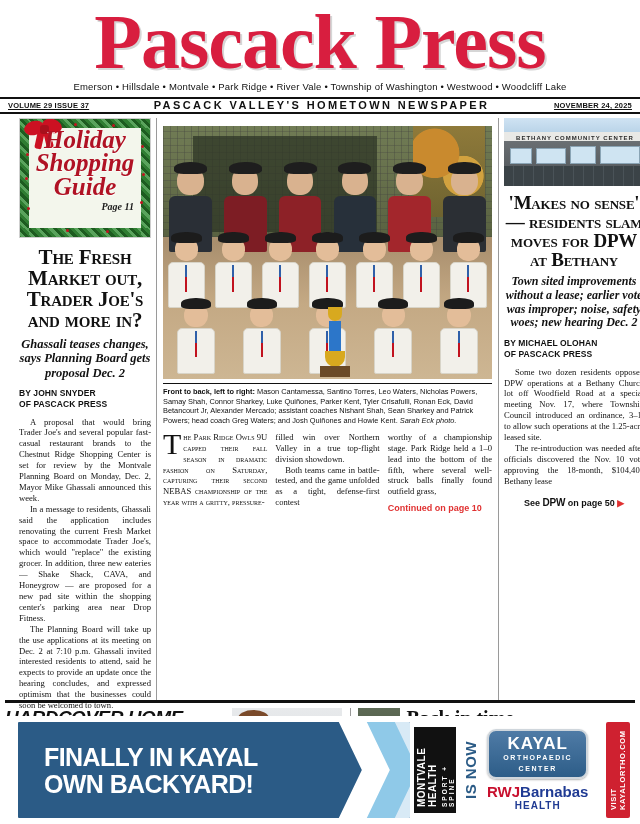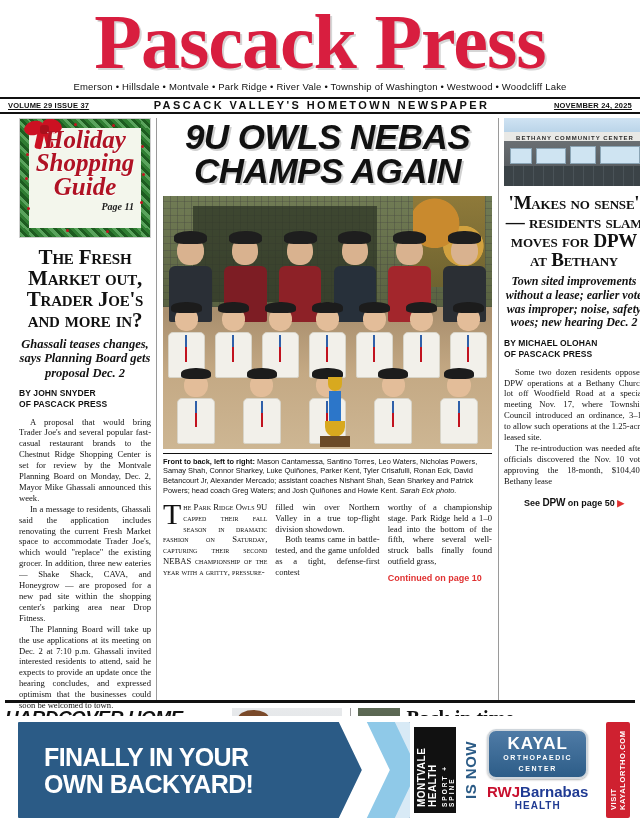--- a/index.html
+++ b/index.html
@@ -390,24 +390,20 @@
       </div>
       <div class="jump">
         <span>See</span>
         <span class="kicker">MARKET</span>
         <span>on page 6</span>
         <span class="arrow">▶</span>
       </div>
     </div>
 
     <div class="col-mid">
-      <div class="main-hl">
-        <div>9U OWLS NEBAS</div>
-        <div>CHAMPS AGAIN</div>
-      </div>
 
       <div class="teamphoto">
         <div class="tp-fence"></div>
         <div class="tp-back"></div>
         <div class="tp-tree"></div>
         <div class="tp-row" style="top:16%;">
           <div class="tp-adult">
               <div class="h"></div>
               <div class="b" style="background:#2a2f36;"></div>
             </div>
@@ -572,21 +568,21 @@
           <div class="teaser-body"><span>As Park Ridge prepares for Thanksgiving it seems fitting to revisit the life of a man whose nickname still echoes faintly through local history — "Turkey John" Blauvelt.</span><i> Kristin Beuscher reports.</i></div>
           <div class="teaser-page">PAGE 4</div>
         </div>
       </div>
     </div>
   </div>
 
   <div class="ad">
     <div class="ad-left">
       <div class="ad-head">
-        <div>FINALLY IN YOUR</div>
+        <div>FINALLY IN KAYAL</div>
         <div>OWN BACKYARD!</div>
       </div>
       <div class="ad-chevrons">
         <i class="c1"></i>
           <i class="c2"></i>
           <i class="c3"></i>
       </div>
     </div>
     <div class="ad-right">
       <div class="vert-black">MONTVALE HEALTH</div>

